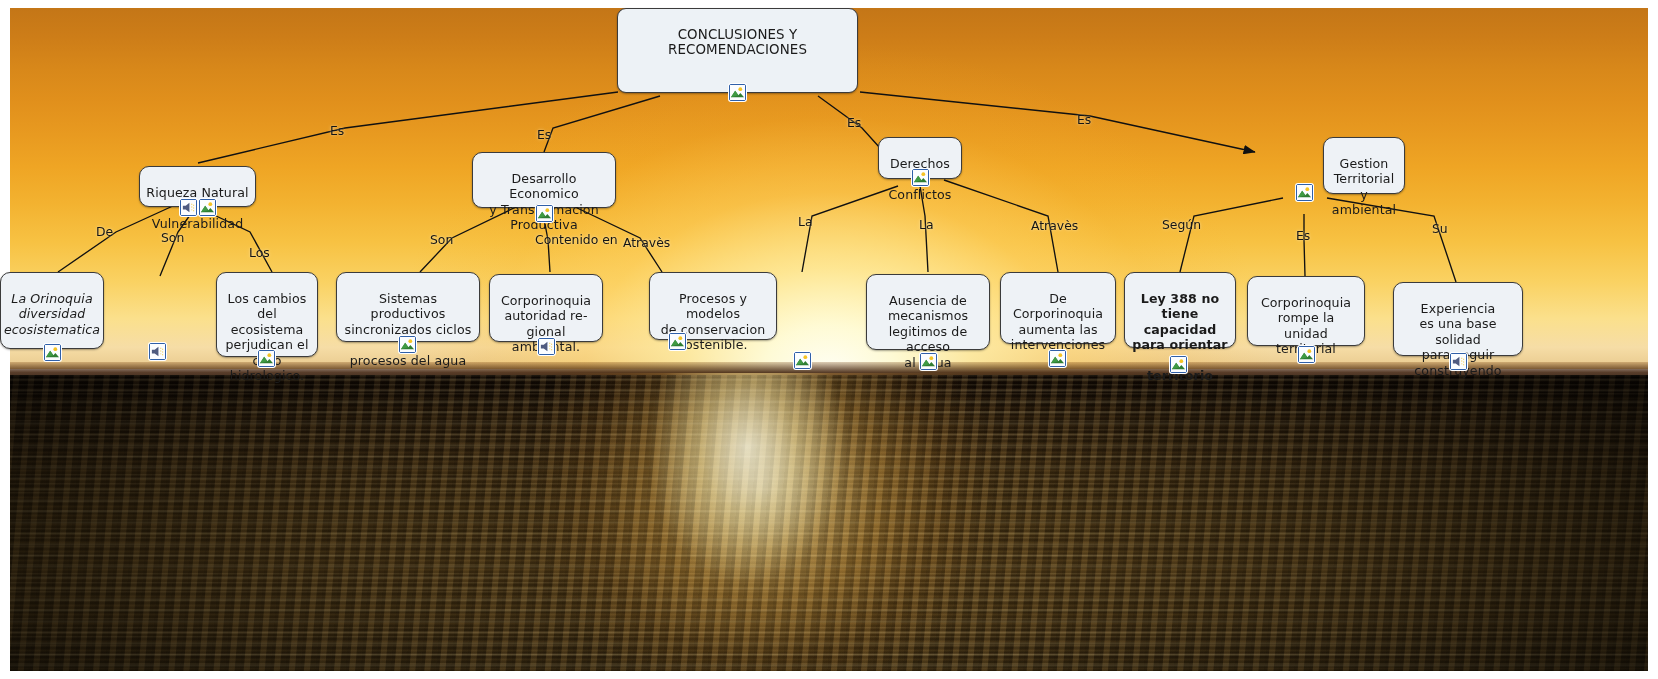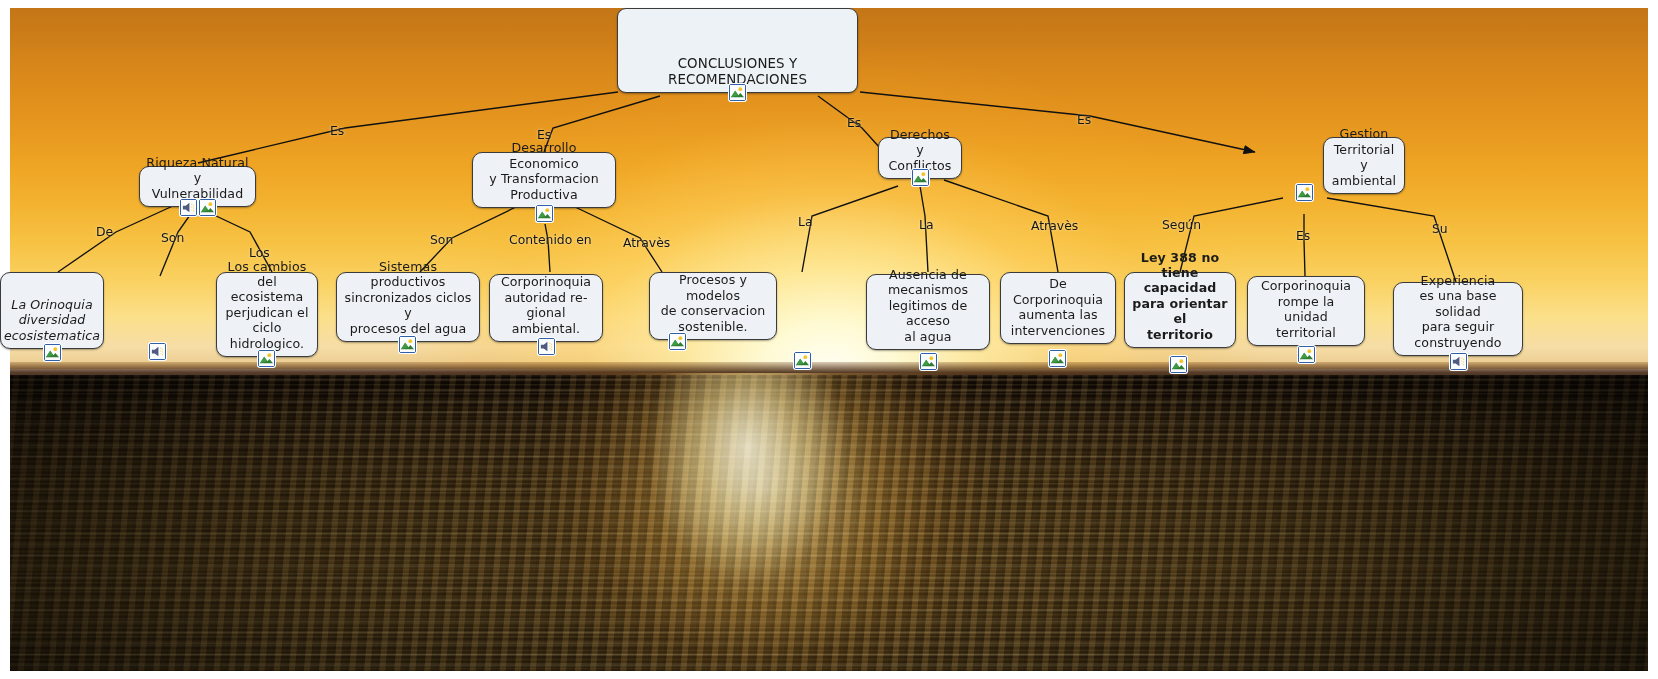--- a/index.html
+++ b/index.html
@@ -55,23 +55,23 @@
         background:linear-gradient(to right,
           rgba(0,0,0,.58) 0%, rgba(0,0,0,.30) 18%, rgba(0,0,0,.05) 42%,
           rgba(0,0,0,.04) 56%, rgba(0,0,0,.30) 80%, rgba(0,0,0,.60) 100%);}
 
   
   #map{position:absolute;left:0;top:0;width:1658px;height:679px;}
   svg.links{position:absolute;left:0;top:0;width:1658px;height:679px;pointer-events:none;}
 
   .node{position:absolute;box-sizing:border-box;
         background:#eef2f6;border:1.3px solid #3b3b3b;border-radius:10px;
-        display:flex;align-items:flex-end;justify-content:center;text-align:center;
+        display:flex;align-items:flex-start;justify-content:center;text-align:center;
         color:#1b1b1b;font-size:12.6px;line-height:15.4px;letter-spacing:.1px;
-        padding:5px 6px;box-shadow:0 1px 2px rgba(0,0,0,.35);}
+        padding:18px 6px;box-shadow:0 1px 2px rgba(0,0,0,.35);}
   .node.root{font-size:13.4px;background:#edf2f6;border-radius:9px;}
   .node span{display:block;white-space:pre-line;}
 
   .linklabel{position:absolute;color:#141414;font-size:12.4px;
              line-height:14px;white-space:nowrap;
              text-shadow:0 0 2px rgba(255,240,200,.55),0 0 4px rgba(255,240,200,.4);}
 
   
   .icons{position:absolute;display:flex;gap:2px;align-items:flex-end;}
   .ico{width:17px;height:17px;border:1.4px solid #2f5fa8;border-radius:2px;
@@ -221,21 +221,21 @@
       <span class="ico">
         <svg viewBox="0 0 16 16">
             <rect x="0" y="0" width="16" height="16" fill="#fbfdff"></rect>
             <circle cx="11" cy="4.5" r="2" fill="#f5c324"></circle>
             <path d="M1 13 L5.5 6 L9 11 L11 8.5 L15 13 Z" fill="#2f7d32"></path>
             <path d="M1 13 L5.5 6 L9 11 Z" fill="#3f9a44"></path>
           </svg>
       </span>
     </div>
     <div class="linklabel" style="left:430px;top:233px;">Son</div>
-    <div class="linklabel" style="left:509px;top:233px;">Contenido en</div>
+    <div class="linklabel" style="left:535px;top:233px;">Contenido en</div>
     <div class="linklabel" style="left:623px;top:236px;">Atravès</div>
 
     <div class="node" style="left:336px;top:272px;width:144px;height:70px;">
       <span>Sistemas productivos
 sincronizados ciclos y
 procesos del agua</span>
     </div>
     <div class="icons" style="left:399px;top:336px;">
       <span class="ico">
         <svg viewBox="0 0 16 16">

